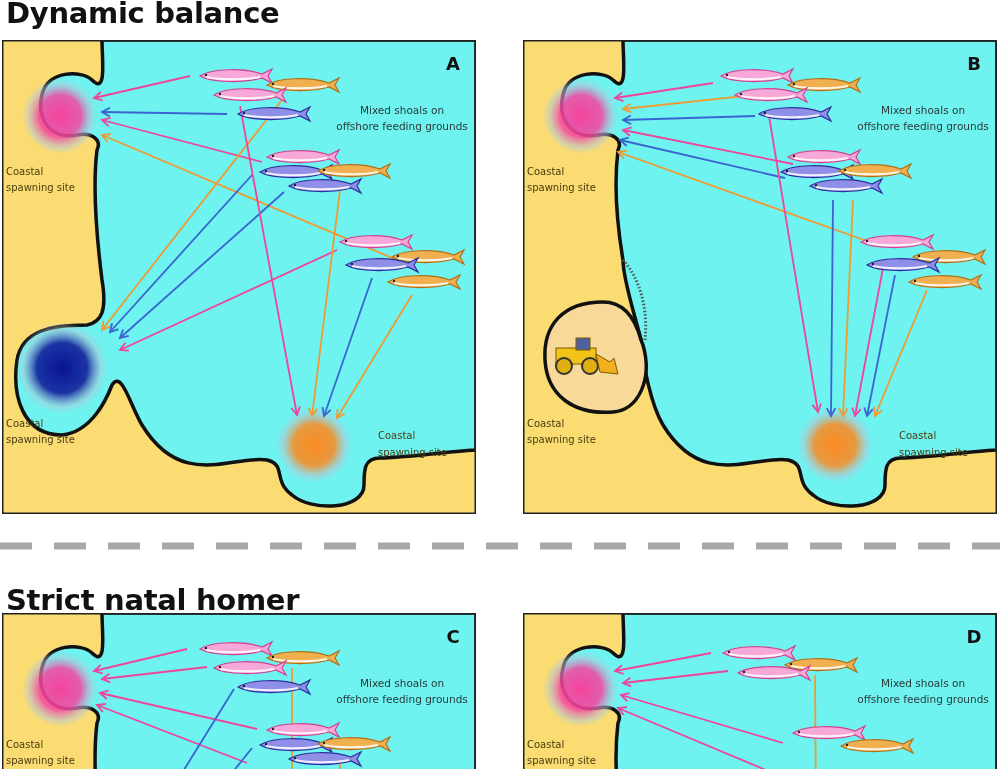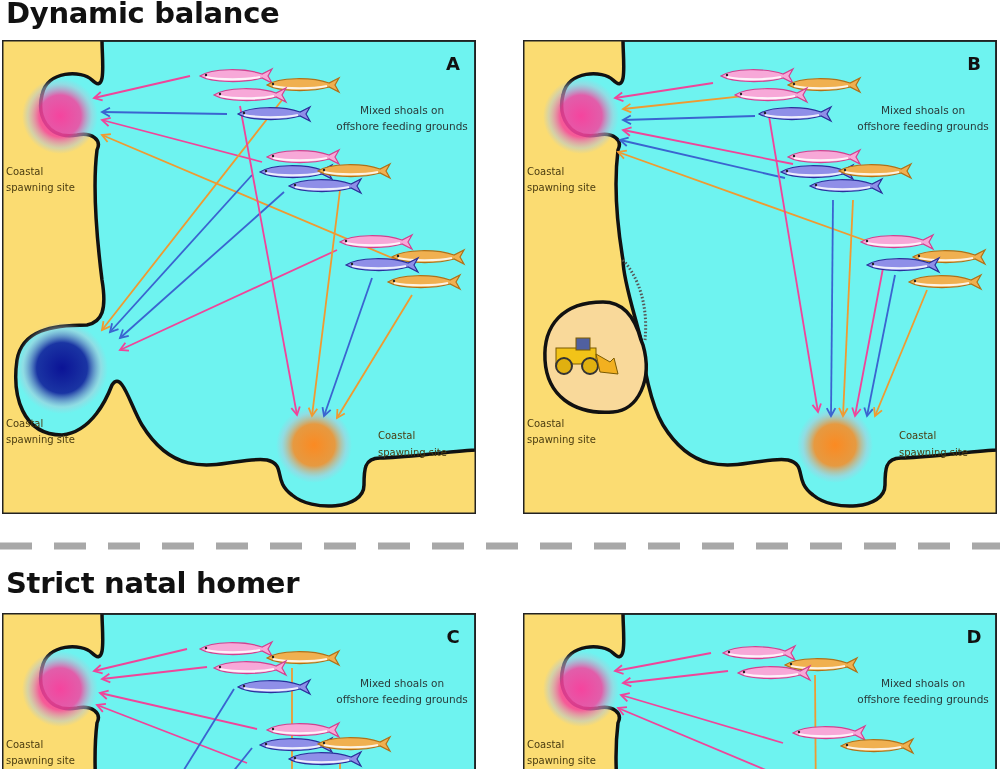--- a/index.html
+++ b/index.html
@@ -6,21 +6,21 @@
   body { width: 1000px; height: 769px; position: relative; overflow: hidden; font-family: "DejaVu Sans", sans-serif; }
   .section-title { position: absolute; left: 6px; font-family: "DejaVu Sans", sans-serif; font-weight: bold; font-size: 29px; color: #111; letter-spacing: -0.3px; }
   .panel { position: absolute; width: 474px; height: 474px; }
   .panel svg { display: block; }
   .divider { position: absolute; left: 0; top: 542px; width: 1000px; height: 8px; }
 </style>
 </head>
 <body>
 
 <div class="section-title" style="top:-4px;">Dynamic balance</div>
-<div class="section-title" style="top:566px;">Strict natal homer</div>
+<div class="section-title" style="top:583px;">Strict natal homer</div>
 
 <svg class="divider" width="1000" height="8">
   <line x1="0" y1="4" x2="1000" y2="4" stroke="#a8a8a8" stroke-width="7" stroke-dasharray="32,22"></line>
 </svg>
 
 <div class="panel" style="left:2px; top:40px;">
     <svg width="474" height="474" viewBox="0 0 474 474">
       <defs>
         <radialGradient id="gp0">
           <stop offset="0%" stop-color="#f5449e" stop-opacity="1"></stop>

